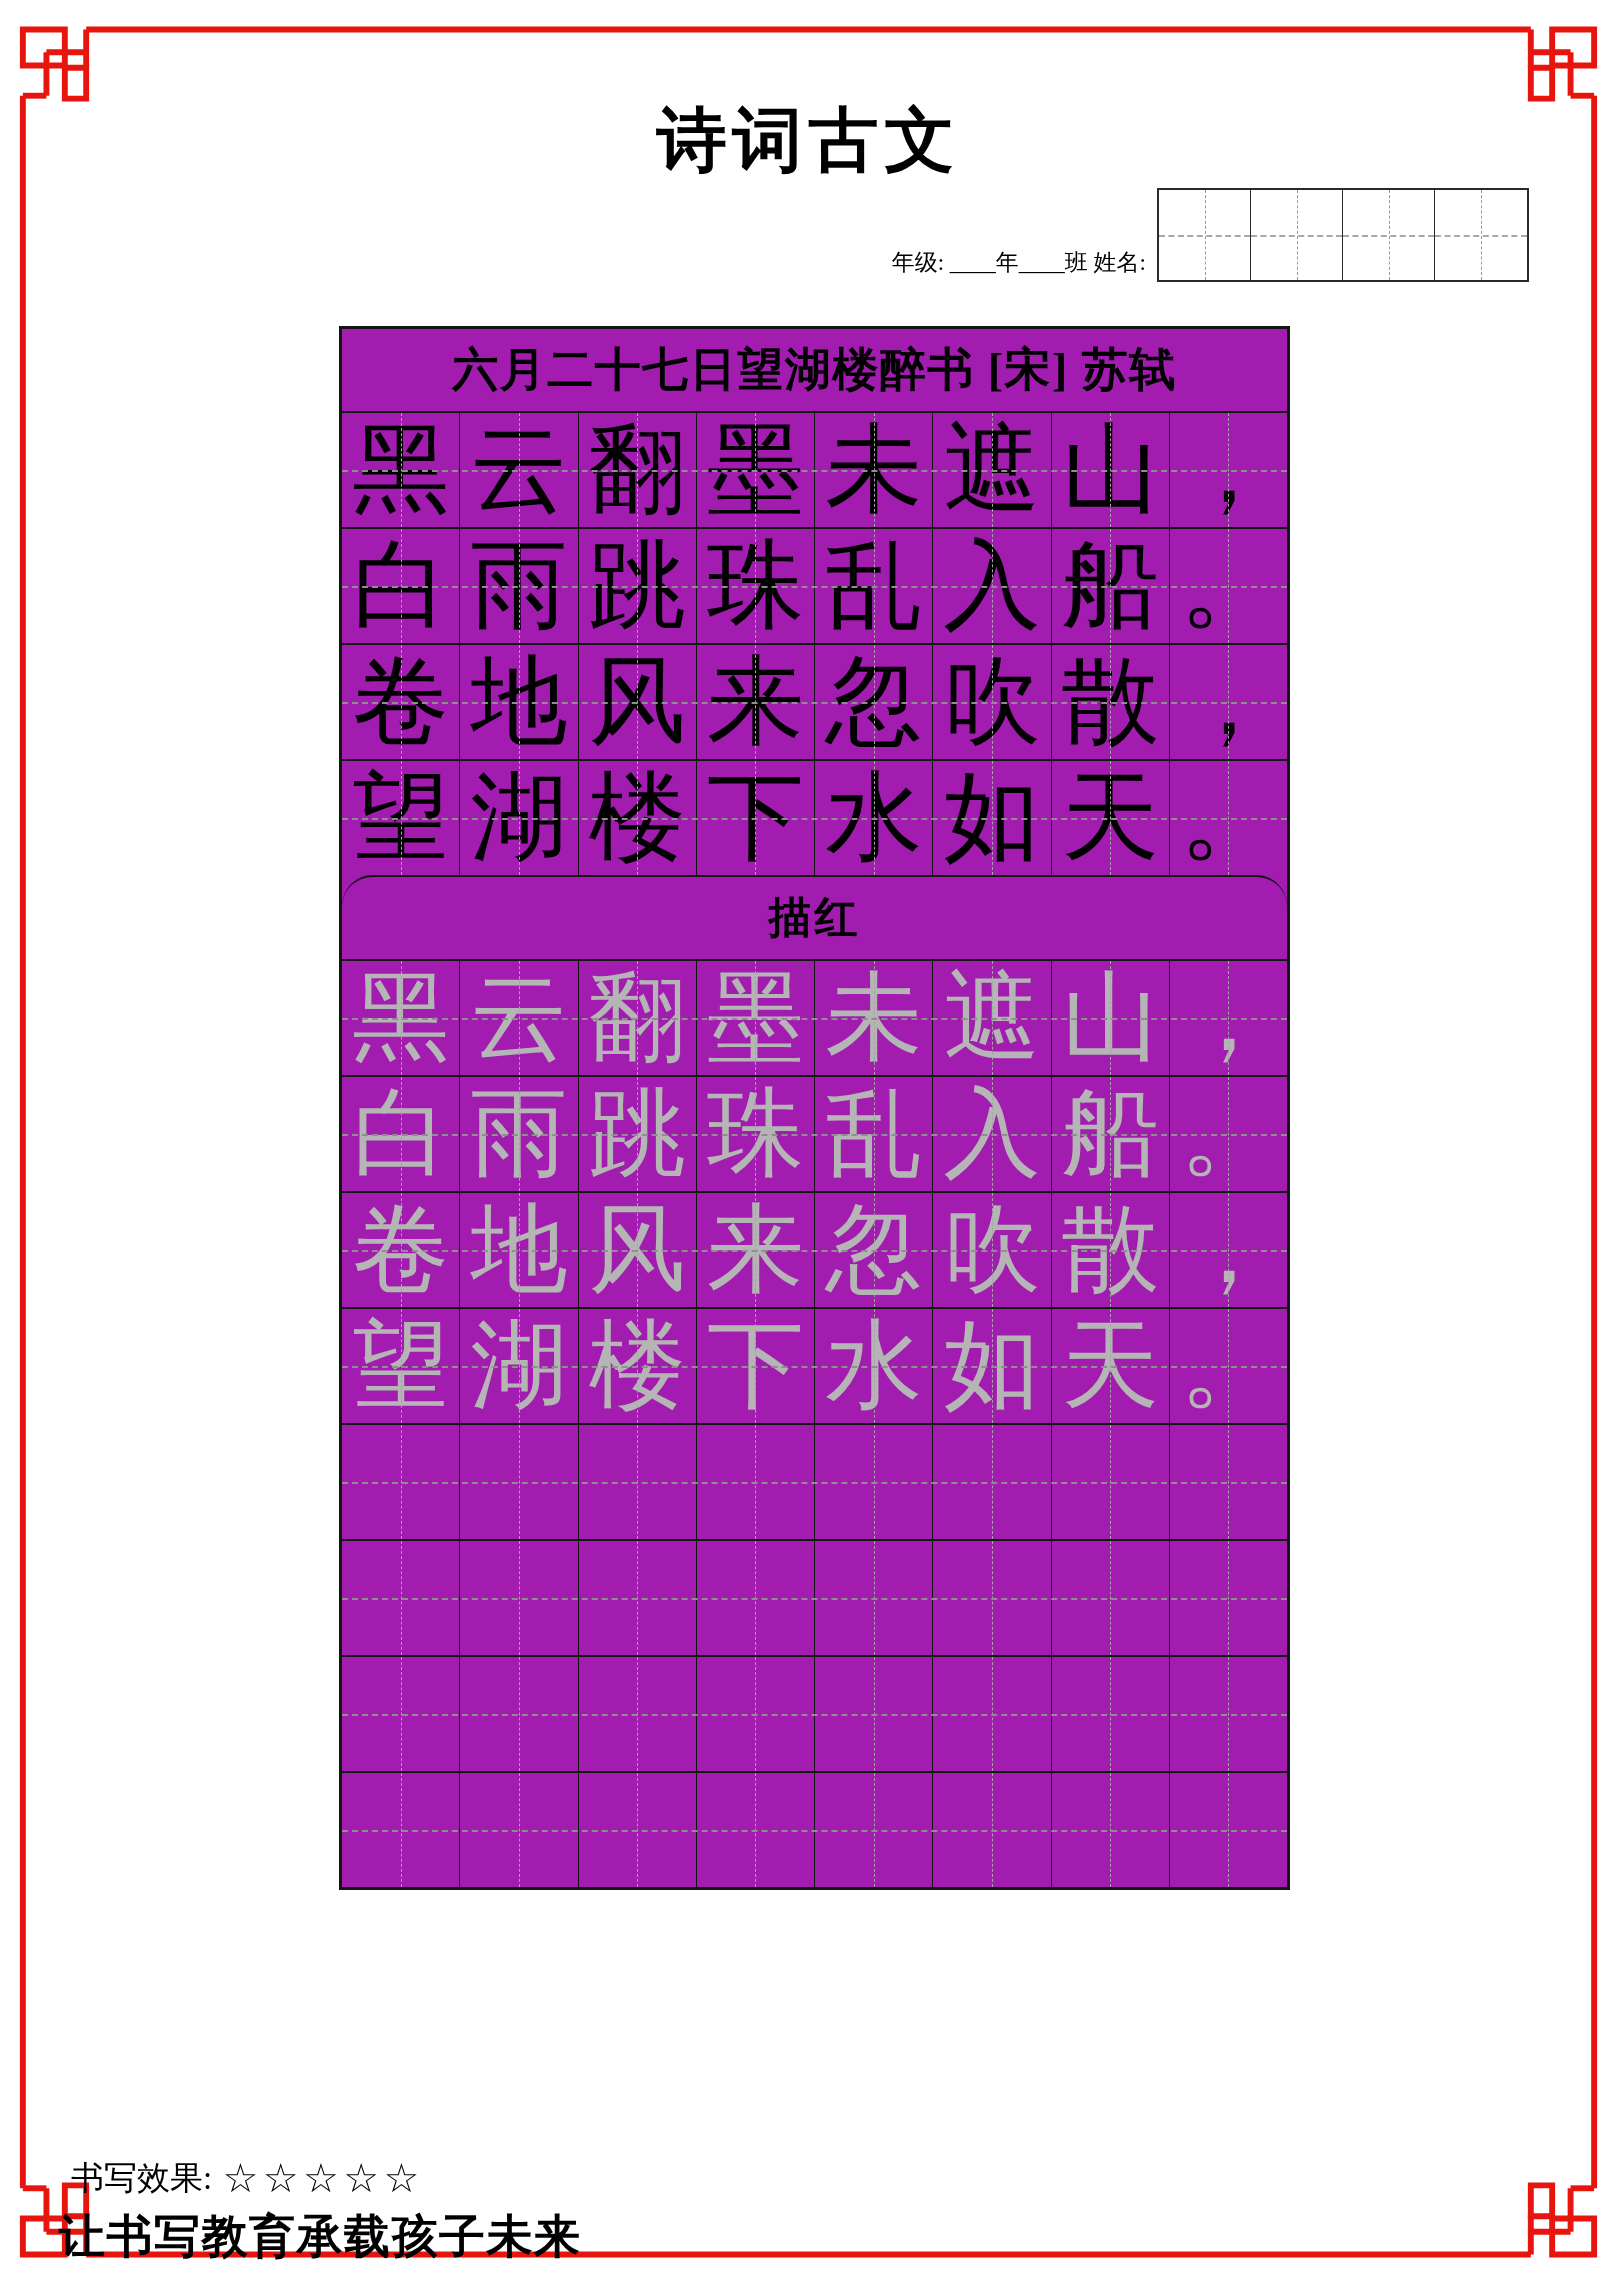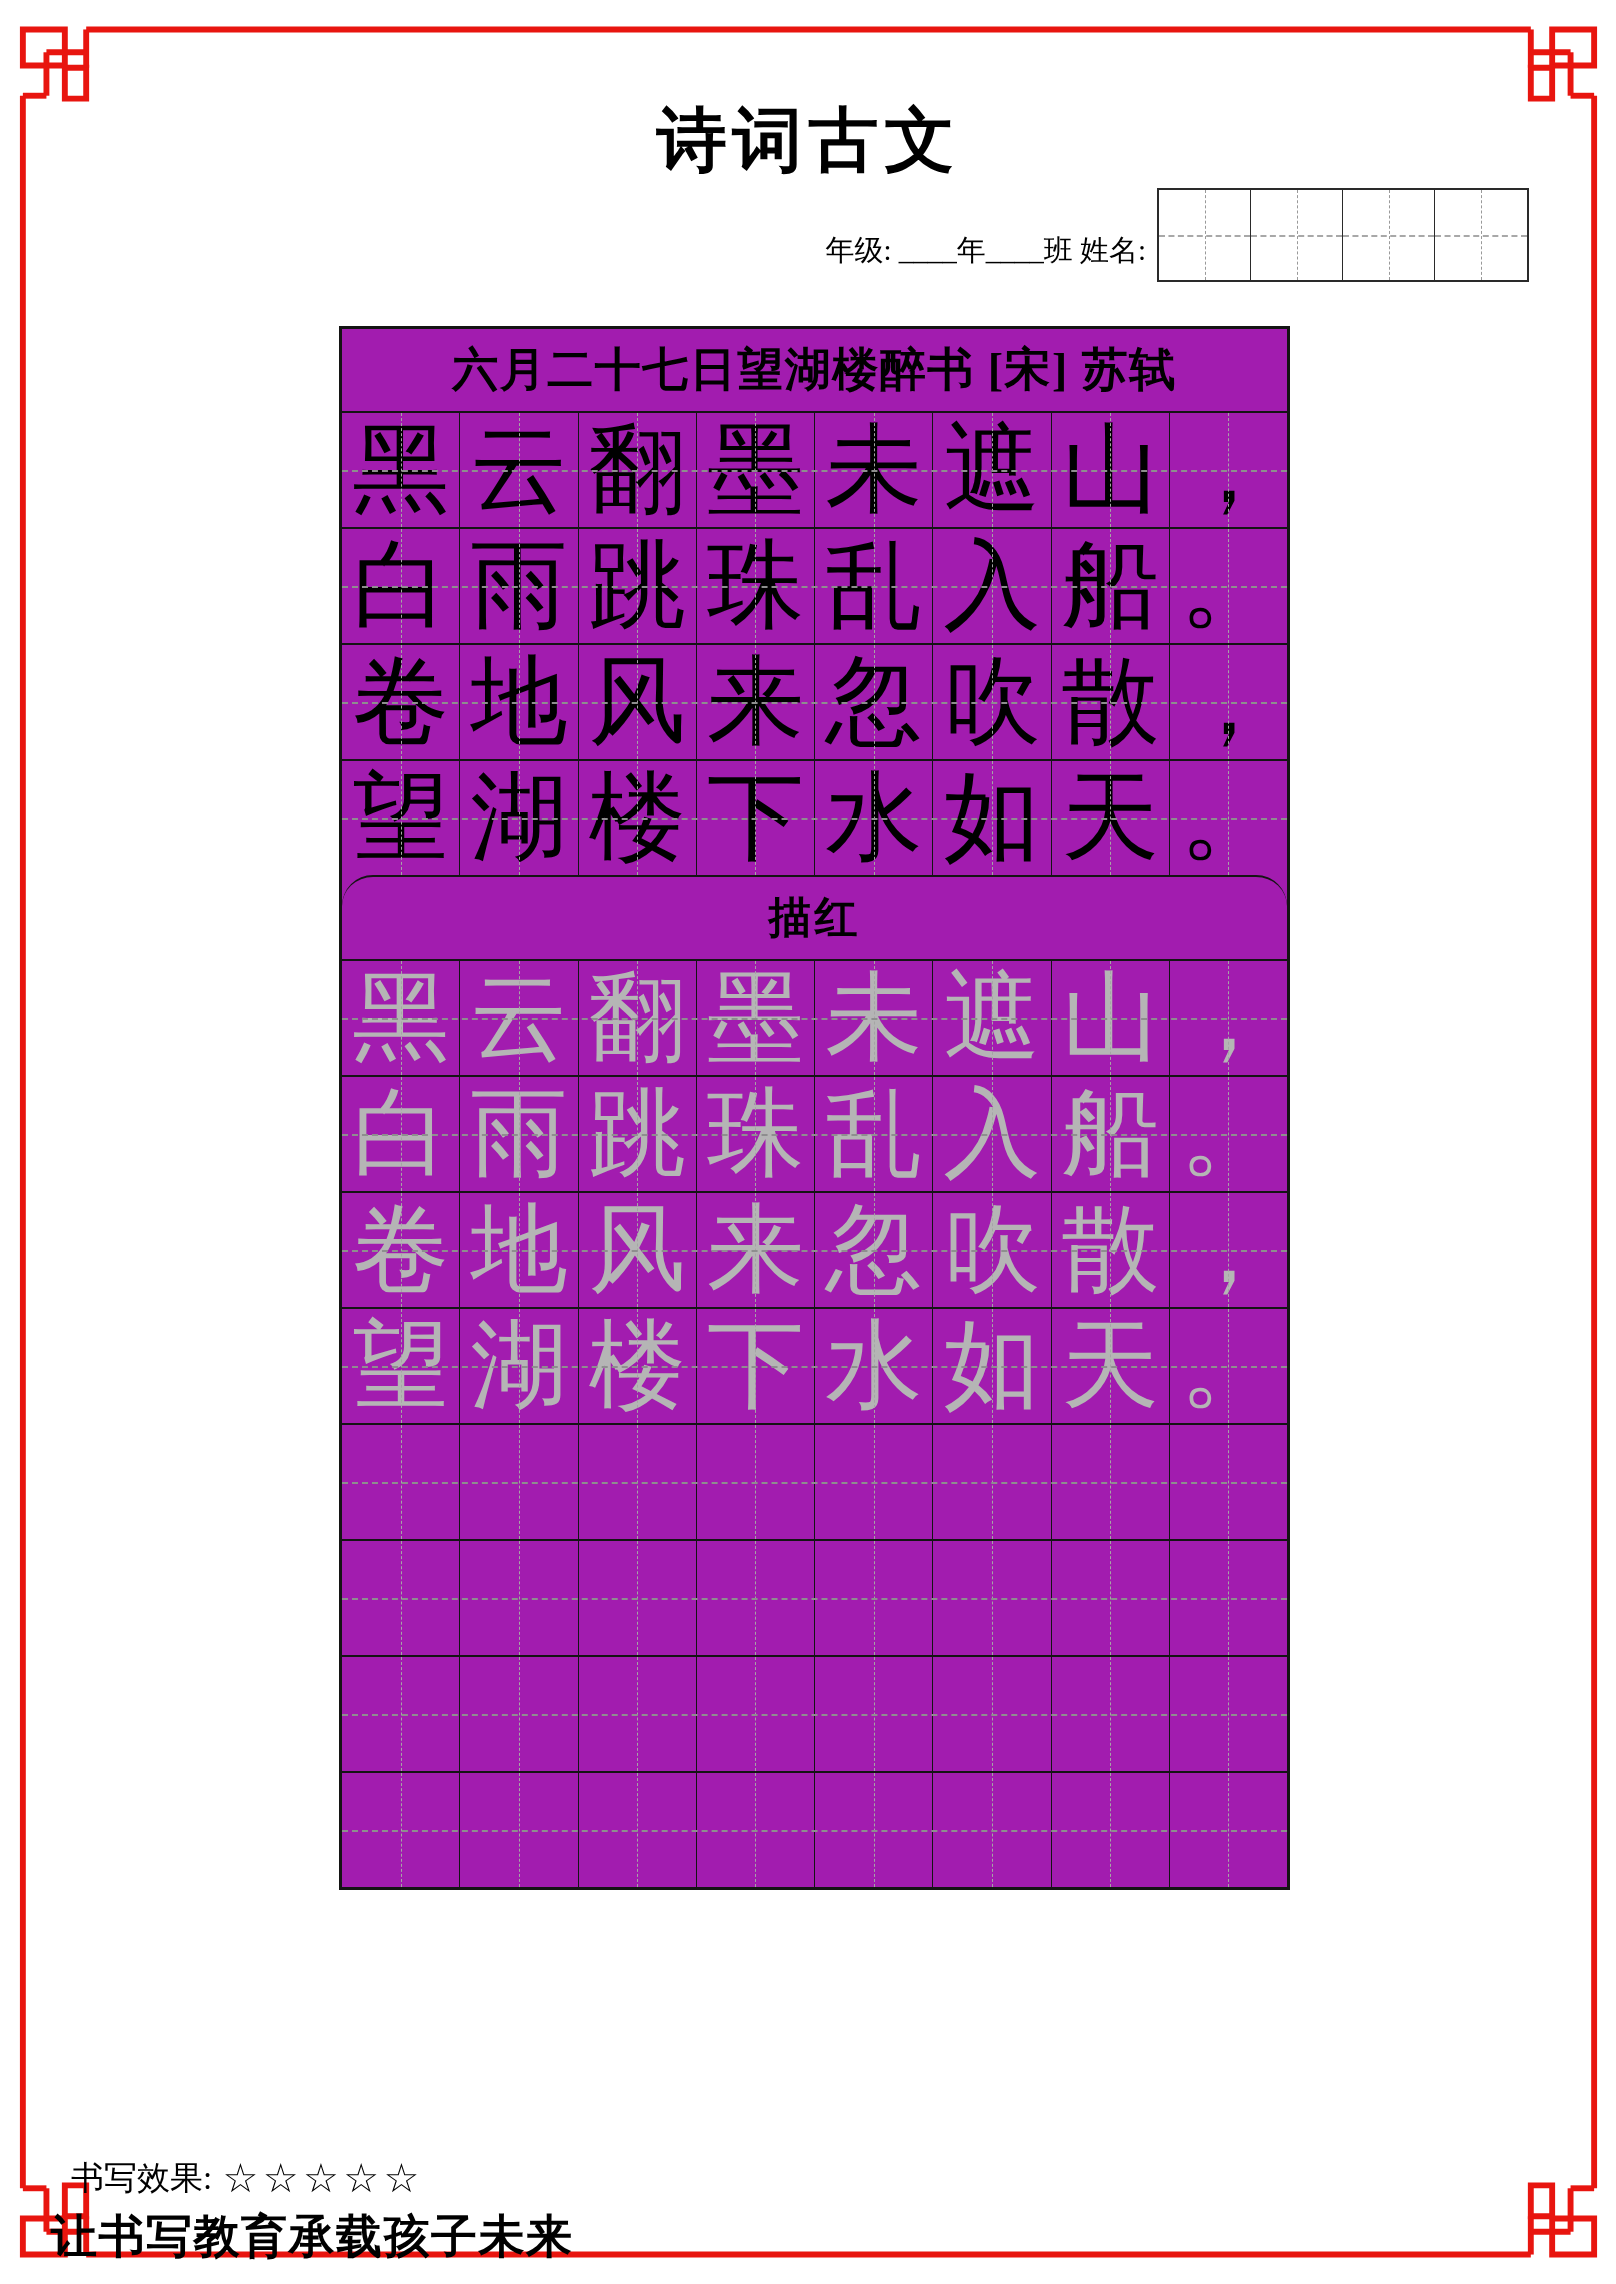--- a/index.html
+++ b/index.html
@@ -22,22 +22,22 @@
   .frame-svg{position:absolute;left:0;top:0;width:1617px;height:2284px;z-index:1;}
   
   .page-title{
     position:absolute;top:94px;left:0;width:100%;
     text-align:center;
     font-size:70px;font-weight:bold;color:var(--ink);
     letter-spacing:5.9px;
     z-index:2;
   }
   .grade-line{
-    position:absolute;top:231px;right:471px;
-    font-size:29px;color:var(--ink);
+    position:absolute;top:247px;right:471px;
+    font-size:23px;color:var(--ink);
     white-space:nowrap;
     z-index:2;
   }
   .name-grid{
     position:absolute;top:188px;left:1157px;
     display:flex;
     border:2.2px solid #2a2a2a;
     background:#fff;
     z-index:2;
   }
@@ -109,21 +109,21 @@
   }
   
   .rating-line{
     position:absolute;left:71px;top:2156px;
     display:flex;align-items:center;gap:10.3px;
     z-index:3;white-space:nowrap;
   }
   .rating-label{font-size:33px;color:var(--ink);}
   .rating-stars{font-size:40px;color:var(--ink);letter-spacing:4.4px;line-height:1;}
   .slogan{
-    position:absolute;left:51px;top:2206px;
+    position:absolute;left:59px;top:2206px;
     font-size:46px;font-weight:bold;color:var(--ink);
     letter-spacing:1.5px;
     z-index:3;white-space:nowrap;
   }
 </style>
 </head>
 <body>
 
 <div class="page">
 

